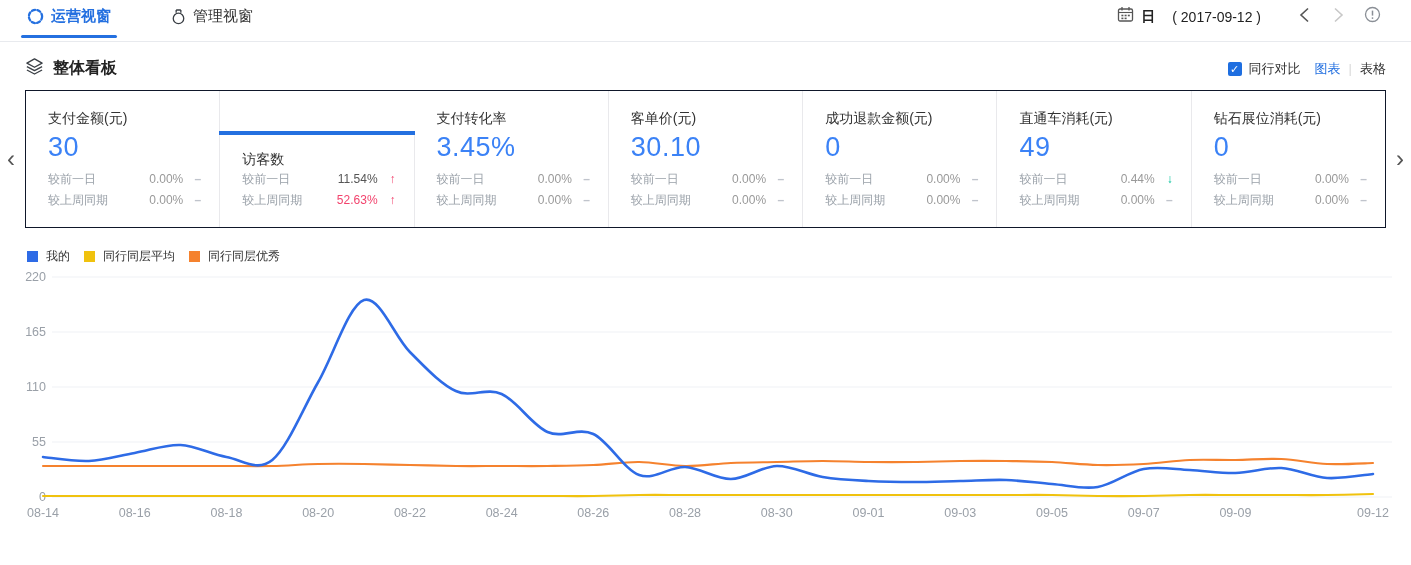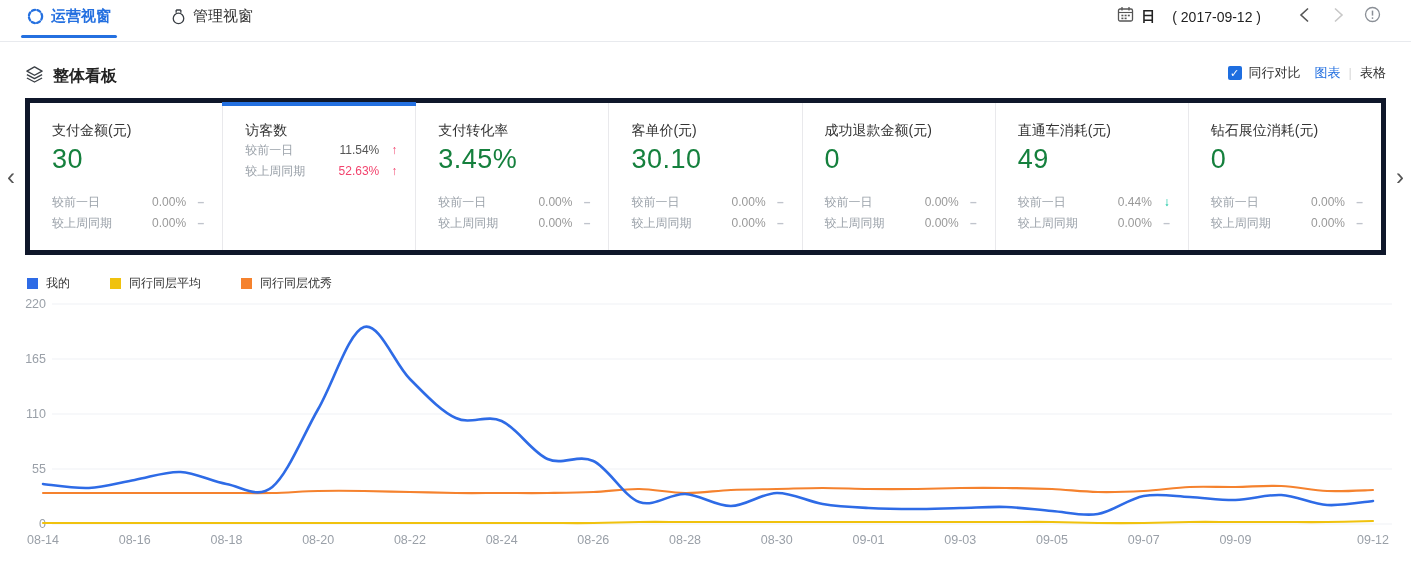--- a/index.html
+++ b/index.html
@@ -16,48 +16,48 @@
   .tab.active::after { content:""; position:absolute; left:-4px; right:-4px; bottom:0; height:3px;
          background:#2470e0; border-radius:2px; }
   .topbar-right { display:flex; align-items:center; gap:0; }
   .date-group { display:flex; align-items:center; gap:7px; margin-right:26px; }
   .date-mode { font-weight:bold; font-size:14px; color:#222; }
   .date-value { font-size:14px; color:#222;margin-left:10px; }
   .nav-chip { width:34px; text-align:center; cursor:pointer; }
 
   
   .board-header { display:flex; align-items:center; justify-content:space-between; padding:15px 25px 10px 25px; }
-  .board-title { display:flex; align-items:center; gap:9px; font-size:16px; font-weight:bold; color:#222;margin-top:8px; }
+  .board-title { display:flex; align-items:center; gap:9px; font-size:16px; font-weight:bold; color:#222; }
   .board-tools { display:flex; align-items:center; gap:14px; font-size:13px; }
   .cbx-wrap { display:flex; align-items:center; gap:7px; cursor:pointer; }
   .cbx { width:14px; height:14px; background:#1e6ee0; border-radius:2px; color:#fff; font-size:11px;
          line-height:14px; text-align:center; }
   .view-switch { display:flex; align-items:center; gap:8px; }
   .link-chart { color:#2470e0; cursor:pointer; }
   .link-table { color:#333; cursor:pointer; }
   .vsep { color:#d8d8d8; }
 
   
   .cards-wrap { position:relative; padding:0 25px; }
-  .cards { display:flex; border:5px solid #0f172a; background:#fff; }
+  .cards { display:flex; border:1px solid #0f172a; background:#fff;align-items:flex-end; }
   .card { flex:1 1 0; padding:19px 18px 16px 22px; border-right:1px solid #e9e9ec; position:relative; cursor:pointer; }
   .card:last-child { border-right:none; }
   .card.active::before { content:""; position:absolute; top:-1px; left:-1px; right:-1px; height:4px; background:#2470e0; }
   .card-label { font-size:14px; color:#333; }
-  .card-value { font-size:27px; color:#15803d; margin:4px 0 17px 0; letter-spacing:0.5px; }
+  .card-value { font-size:27px; color:#3b82f6; margin:4px 0 6px 0; letter-spacing:0.5px; }
   .card-row { display:flex; align-items:center; font-size:12px; line-height:21px; color:#999; }
   .card-row .r-label { color:#9aa1a9; }
   .card-row .r-value { margin-left:auto; }
   .card-row .r-sym { width:18px; text-align:right; font-weight:bold; }
   .car-nav { position:absolute; top:50%; margin-top:-14px; font-size:24px; color:#555; cursor:pointer;
              width:20px; text-align:center; user-select:none; line-height:28px; }
   .car-nav.left { left:1px; } .car-nav.right { right:1px; }
 
   
-  .legend { display:flex; align-items:center; gap:40px; padding:20px 0 0 27px; }
+  .legend { display:flex; align-items:center; gap:14px; padding:20px 0 0 27px; }
   .legend-item { display:flex; align-items:center; gap:8px; font-size:12px; color:#333; cursor:pointer; }
   .legend-swatch { width:11px; height:11px; display:inline-block; }
 
   
   .chart-box { margin-top:4px; }
   svg text { font-family:"Liberation Sans","DejaVu Sans",sans-serif; }
 </style>
 </head>
 <body>
 

